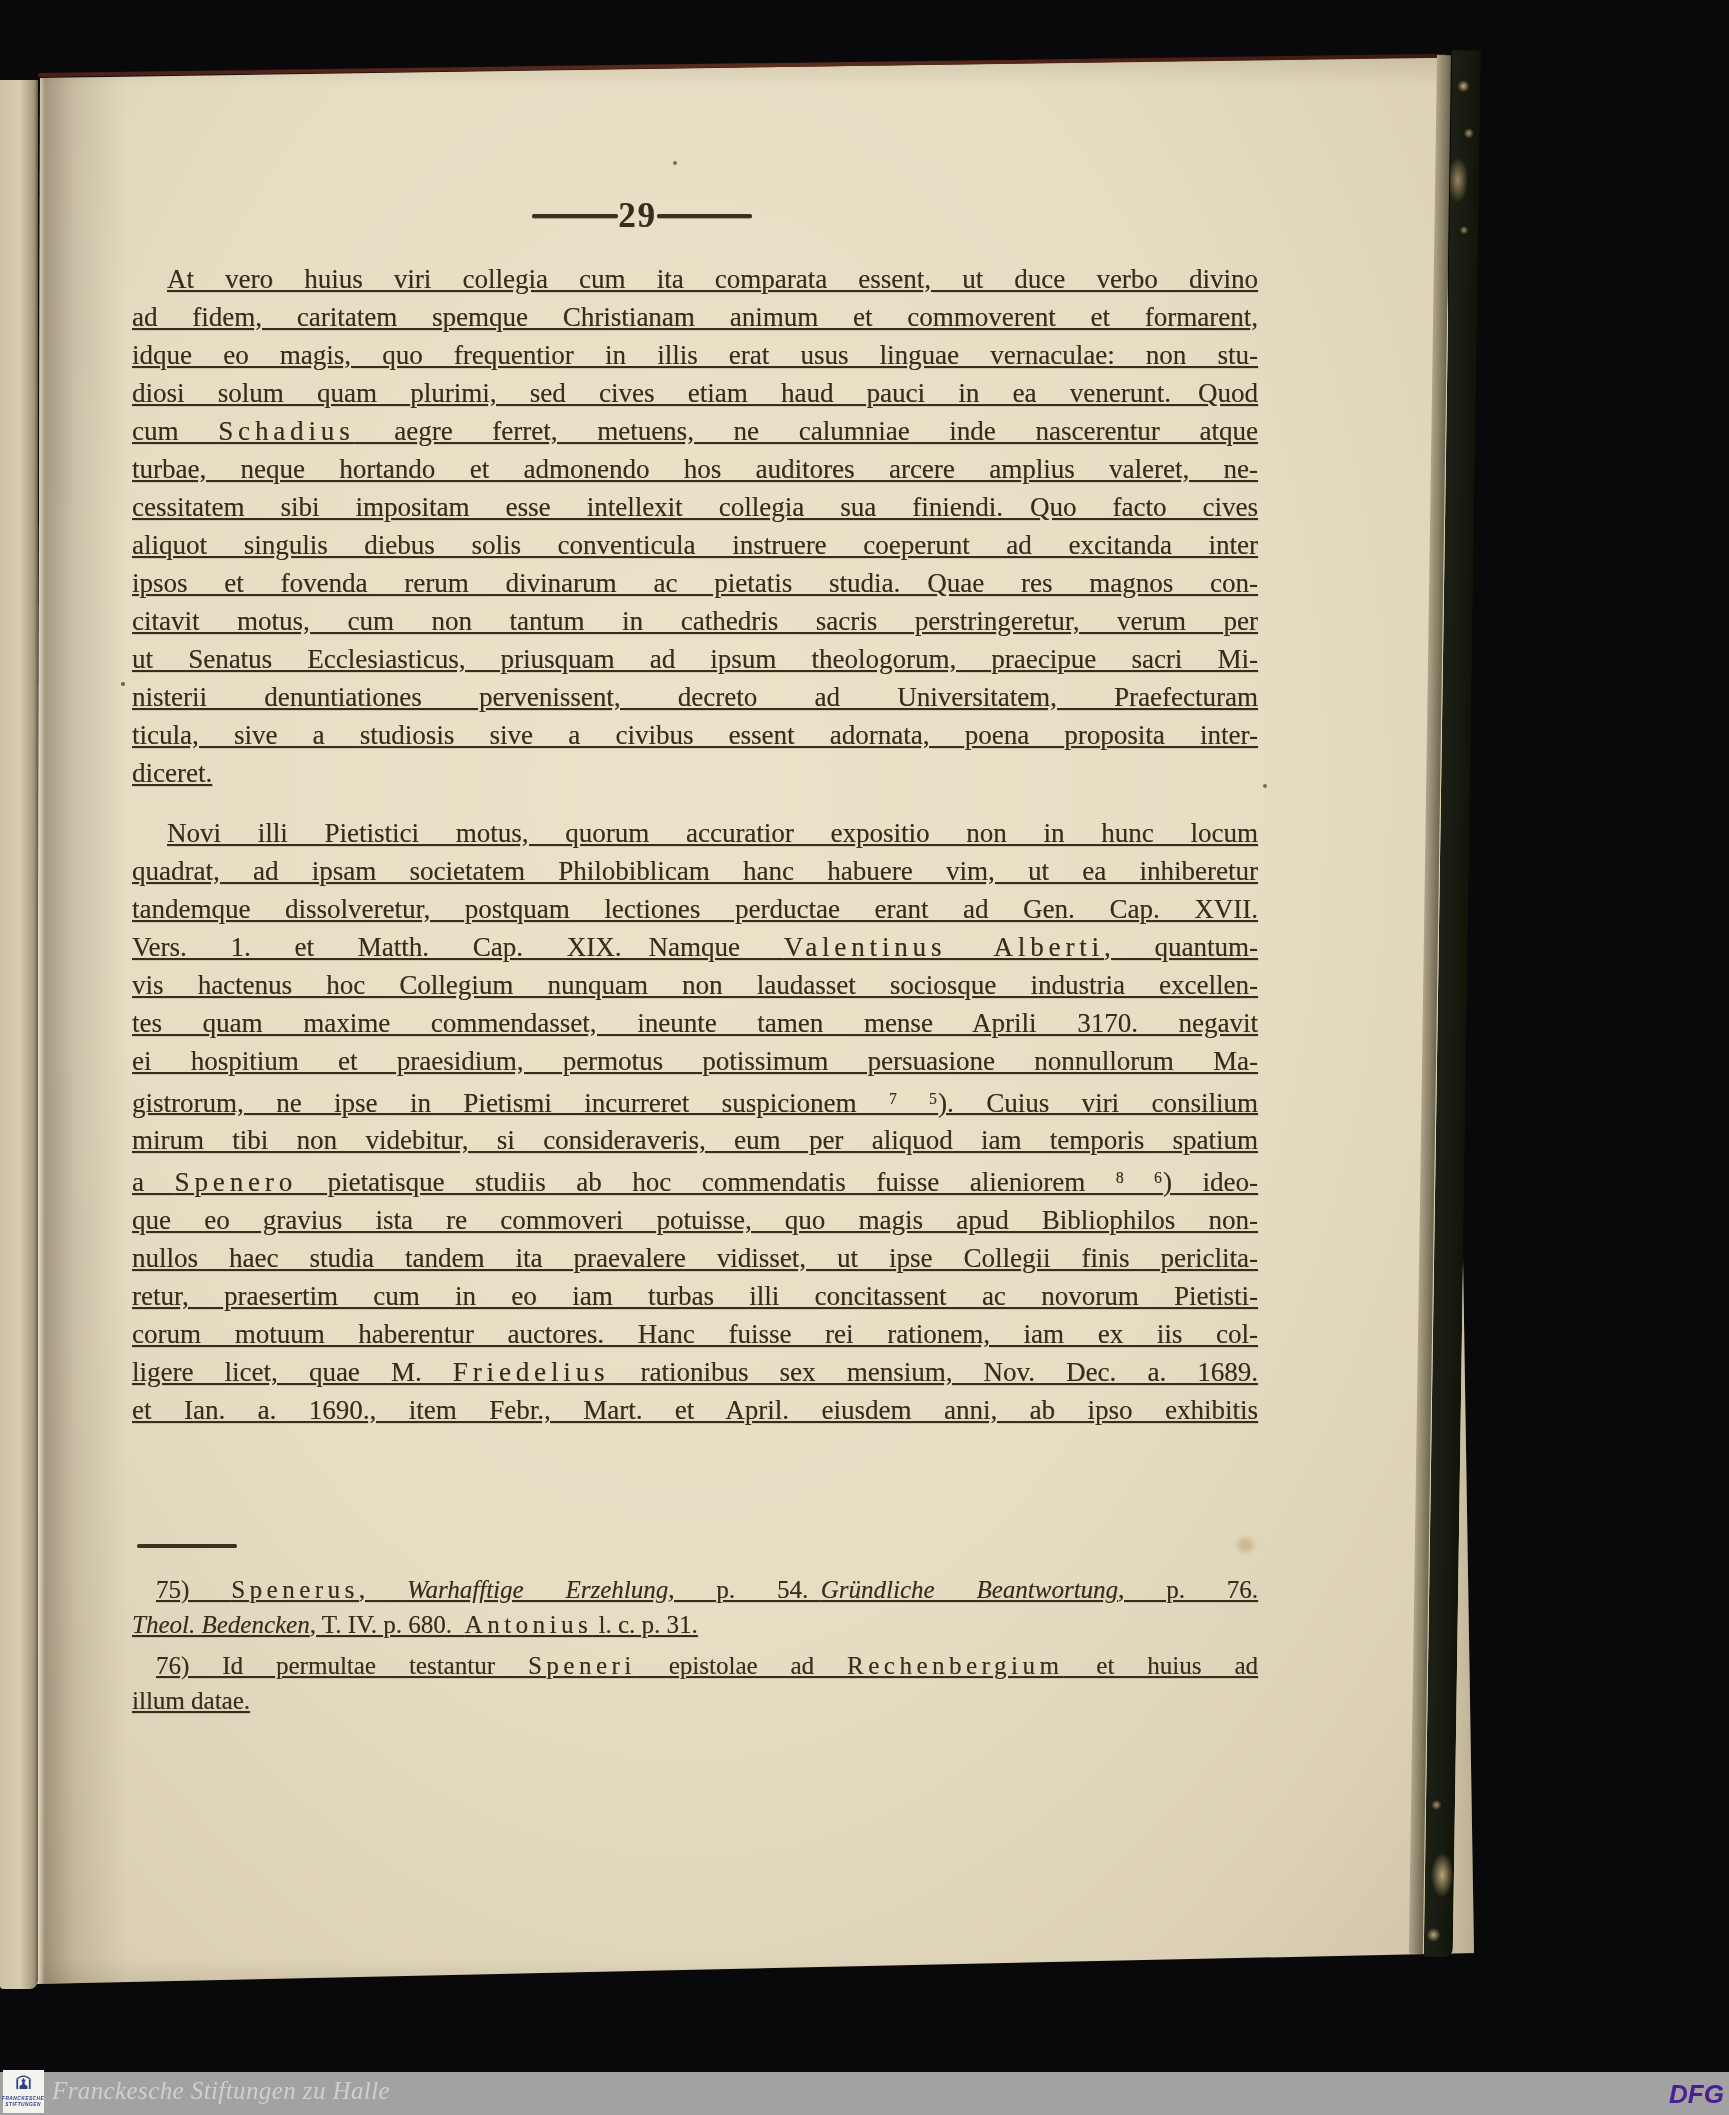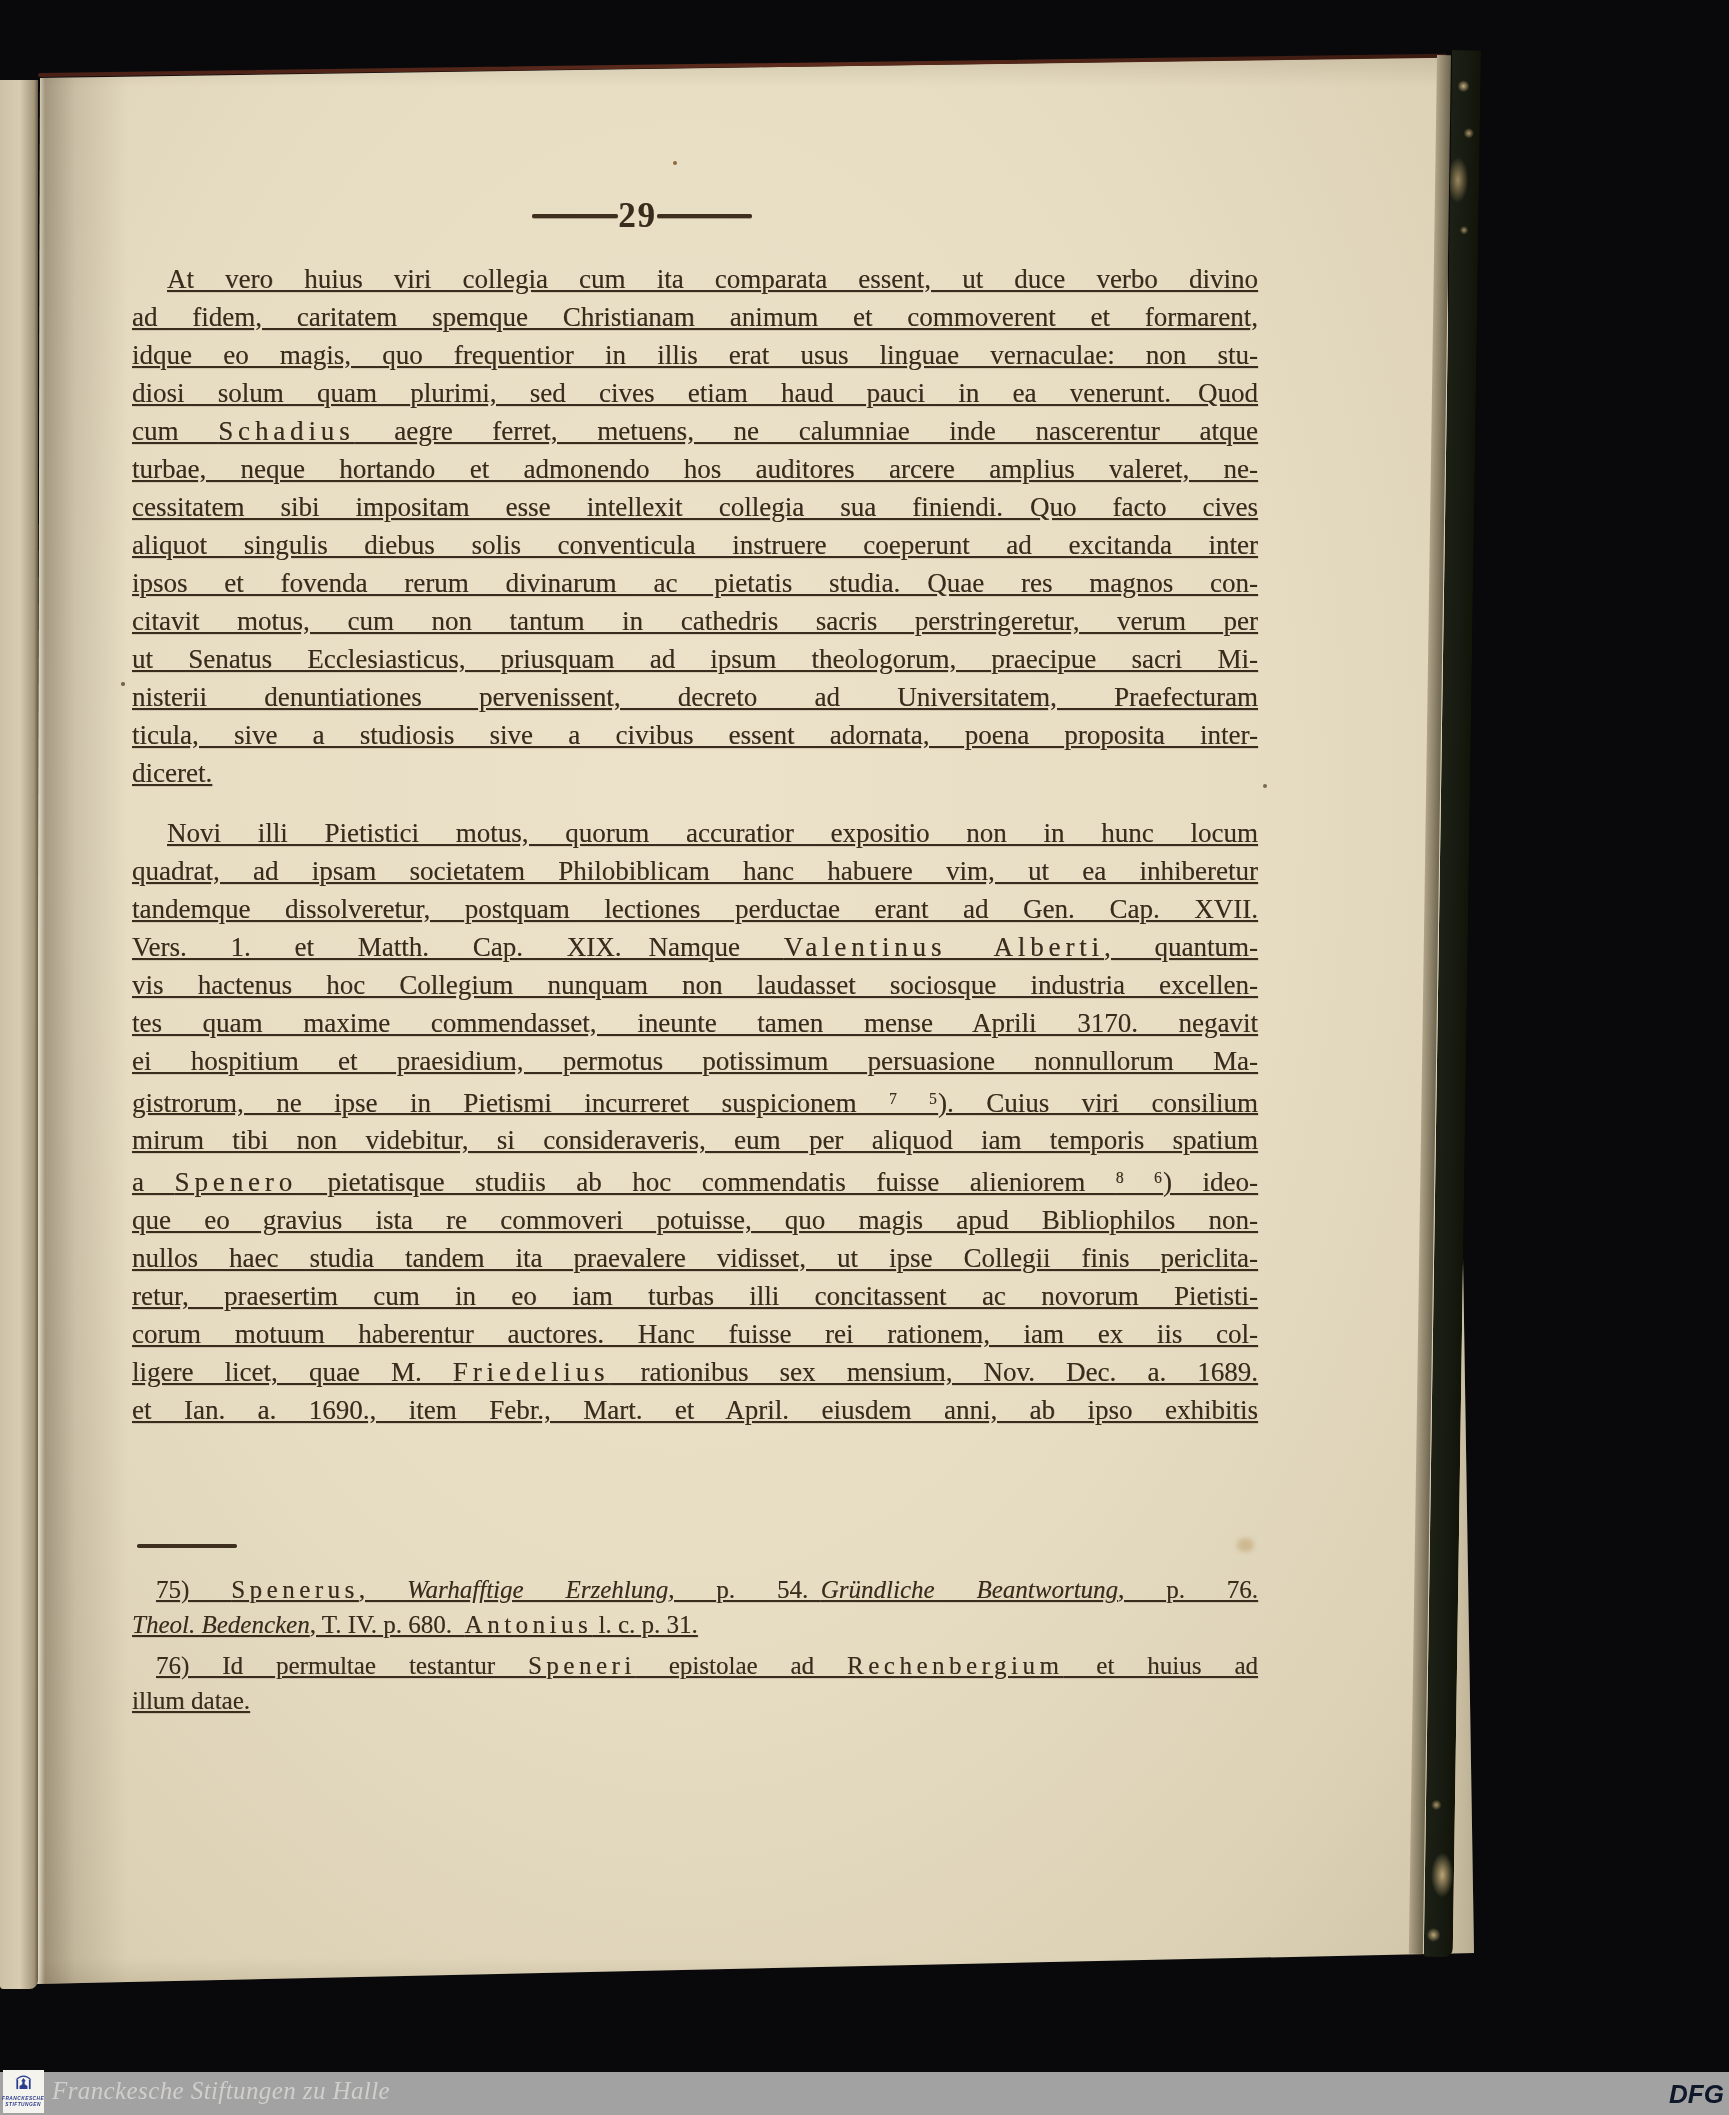--- a/index.html
+++ b/index.html
@@ -66,21 +66,21 @@
   .speck{position:absolute;border-radius:50%;}
   #speck-1{left:640px;top:109px;width:4.3px;height:4.3px;background:#7a4a1e;opacity:.8;}
   #speck-2{left:1204px;top:1486px;width:17.3px;height:14px;background:#b08a50;opacity:.4;filter:blur(2.6px);}
   #speck-3{left:88px;top:630px;width:3.5px;height:3.5px;background:#57452f;opacity:.8;}
   #speck-4{left:1230px;top:732px;width:4.3px;height:4.3px;background:#4a3826;opacity:.7;}
 
   
   #footer-bar{position:absolute;left:0;top:2072px;width:1729px;height:43px;background:#a2a2a2;font-style:italic;}
   #library-name{position:absolute;left:52px;top:5.2px;font-size:25px;color:#d0cfcc;
         font-family:"Liberation Serif","DejaVu Serif",serif;letter-spacing:0.4px;}
-  #dfg-logo{position:absolute;left:1669px;top:7px;font-size:26px;font-weight:700;color:#0f172a;
+  #dfg-logo{position:absolute;left:1669px;top:7px;font-size:26px;font-weight:700;color:#4c1d95;
         font-family:"Liberation Sans","DejaVu Sans",sans-serif;letter-spacing:0;}
   #logo-box{position:absolute;left:2.6px;top:-1.7px;width:41px;height:43px;background:#f4f3ee;
         display:flex;flex-direction:column;align-items:center;justify-content:flex-start;padding-top:2.6px;box-sizing:border-box;}
   #logo-box .tiny{font-family:"Liberation Sans","DejaVu Sans",sans-serif;font-size:4.8px;
         font-weight:700;color:#2a3c8c;letter-spacing:0.5px;line-height:6px;text-align:center;}
   #logo-mark{width:19px;height:21px;margin-bottom:1.7px;}
 </style>
 </head>
 <body>
 

